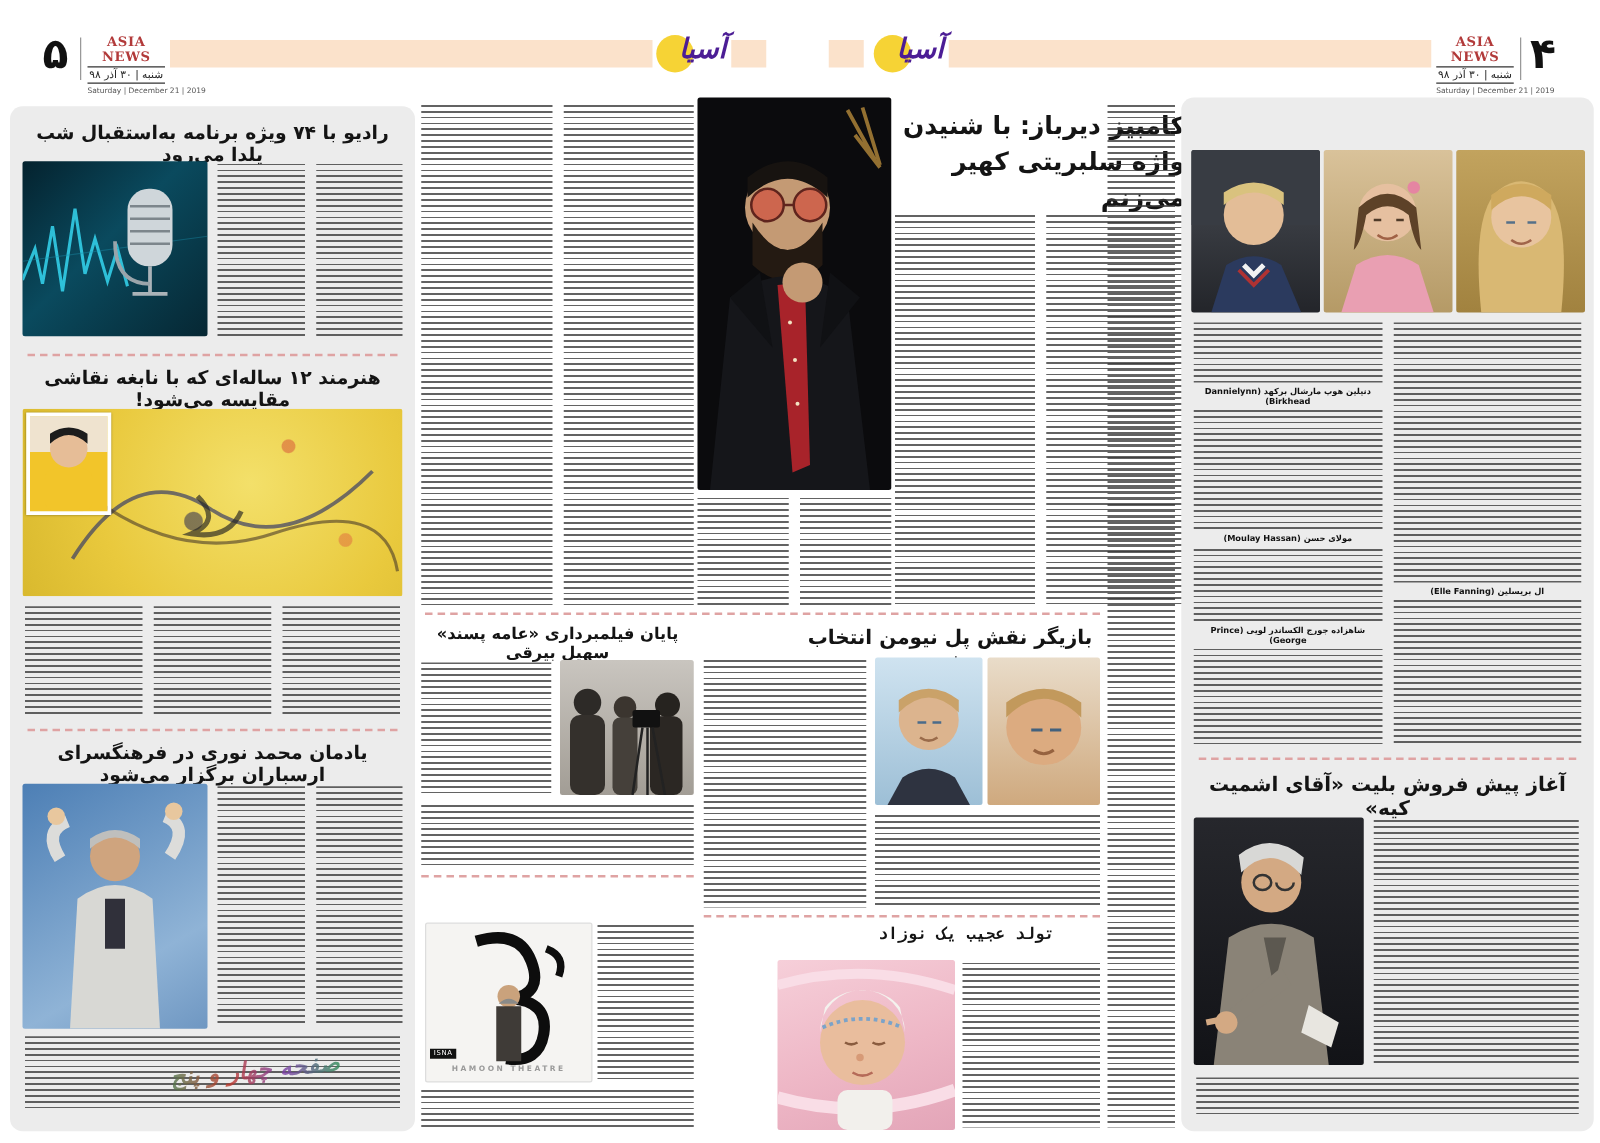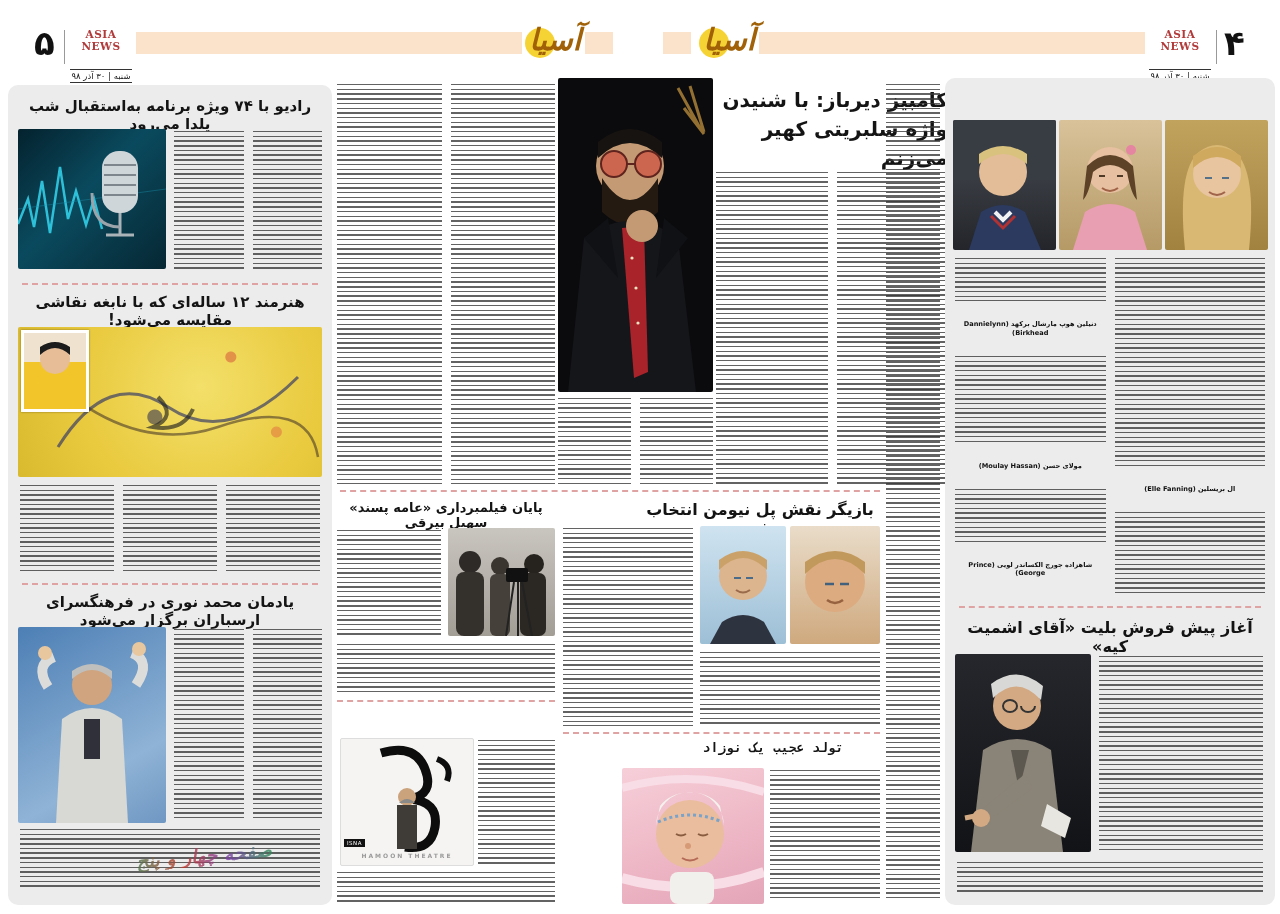--- a/index.html
+++ b/index.html
@@ -2,34 +2,34 @@
 <html lang="fa"><head>
 <meta charset="utf-8">
 <style>
   html,body{margin:0;padding:0;background:#fff;}
   .sheet{position:relative;width:1280px;height:914px;background:#ffffff;overflow:hidden;
          font-family:"DejaVu Sans","Liberation Sans",sans-serif;}
   
   .pnum{position:absolute;font-size:34px;font-weight:bold;color:#111;line-height:1;}
   .vline{position:absolute;width:1px;background:#999;}
   .hinfo{position:absolute;text-align:center;}
-  .hbrand{font-family:"DejaVu Serif","Liberation Serif",serif;font-size:10.5px;font-weight:bold;color:#b23a3a;letter-spacing:.5px;border-bottom:1px solid #333;padding-bottom:17px;}
+  .hbrand{font-family:"DejaVu Serif","Liberation Serif",serif;font-size:10.5px;font-weight:bold;color:#b23a3a;letter-spacing:.5px;border-bottom:1px solid #333;padding-bottom:1px;}
   .hdatefa{font-size:8.5px;color:#222;direction:rtl;border-bottom:1px solid #333;padding:1px 0;}
   .hdateen{font-size:6px;color:#555;padding-top:2px;white-space:nowrap;}
   .bar{position:absolute;height:22px;background:#fbe2cb;}
   .logo{position:absolute;width:58px;height:46px;}
   .logo .circ{position:absolute;left:2px;top:10px;width:30px;height:30px;border-radius:50%;background:#f6d335;}
-  .logo .ltxt{position:absolute;right:0;top:0;font-size:30px;font-weight:bold;font-style:italic;color:#a16207;direction:rtl;line-height:44px;text-align:right;}
+  .logo .ltxt{position:absolute;right:0;top:0;font-size:22px;font-weight:bold;font-style:italic;color:#4c1d95;direction:rtl;line-height:44px;text-align:right;}
   
   .panel{position:absolute;background:#ececec;border-radius:10px;}
   .hl{position:absolute;font-weight:bold;color:#141414;direction:rtl;}
   .c{text-align:center;} .r{text-align:right;}
   .tx{background:repeating-linear-gradient(to bottom,rgba(55,55,55,.78) 0,rgba(55,55,55,.78) 1.4px,transparent 1.4px,transparent 4.7px);}
   .cols{position:absolute;display:flex;gap:9px;} .cols>div{flex:1;}
-  .vcol{display:flex;flex-direction:column;gap:19px;flex:1;}
+  .vcol{display:flex;flex-direction:column;gap:3px;flex:1;}
   .sub{font-size:6.6px;font-weight:bold;text-align:center;direction:rtl;color:#111;line-height:1.25;}
   .dsep{position:absolute;border-top:2px dashed #dfa3a3;height:0;}
   .ph{position:absolute;overflow:hidden;border-radius:2px;}
   .ph svg{position:absolute;left:0;top:0;width:100%;height:100%;}
   .sig{position:absolute;font-family:"DejaVu Serif","Liberation Serif",serif;font-style:italic;font-weight:bold;
        font-size:19px;direction:rtl;transform:rotate(-5deg);
        background:linear-gradient(90deg,#2e8b57,#c0392b 40%,#7d3fa8 70%,#2e8b57);
        -webkit-background-clip:text;background-clip:text;color:transparent;opacity:.8;}
   .inset{position:absolute;border:3px solid #fff;box-shadow:0 0 2px rgba(0,0,0,.4);}
   .wm{position:absolute;font-size:5.5px;color:#fff;background:#111;padding:1px 3px;letter-spacing:.5px;}

